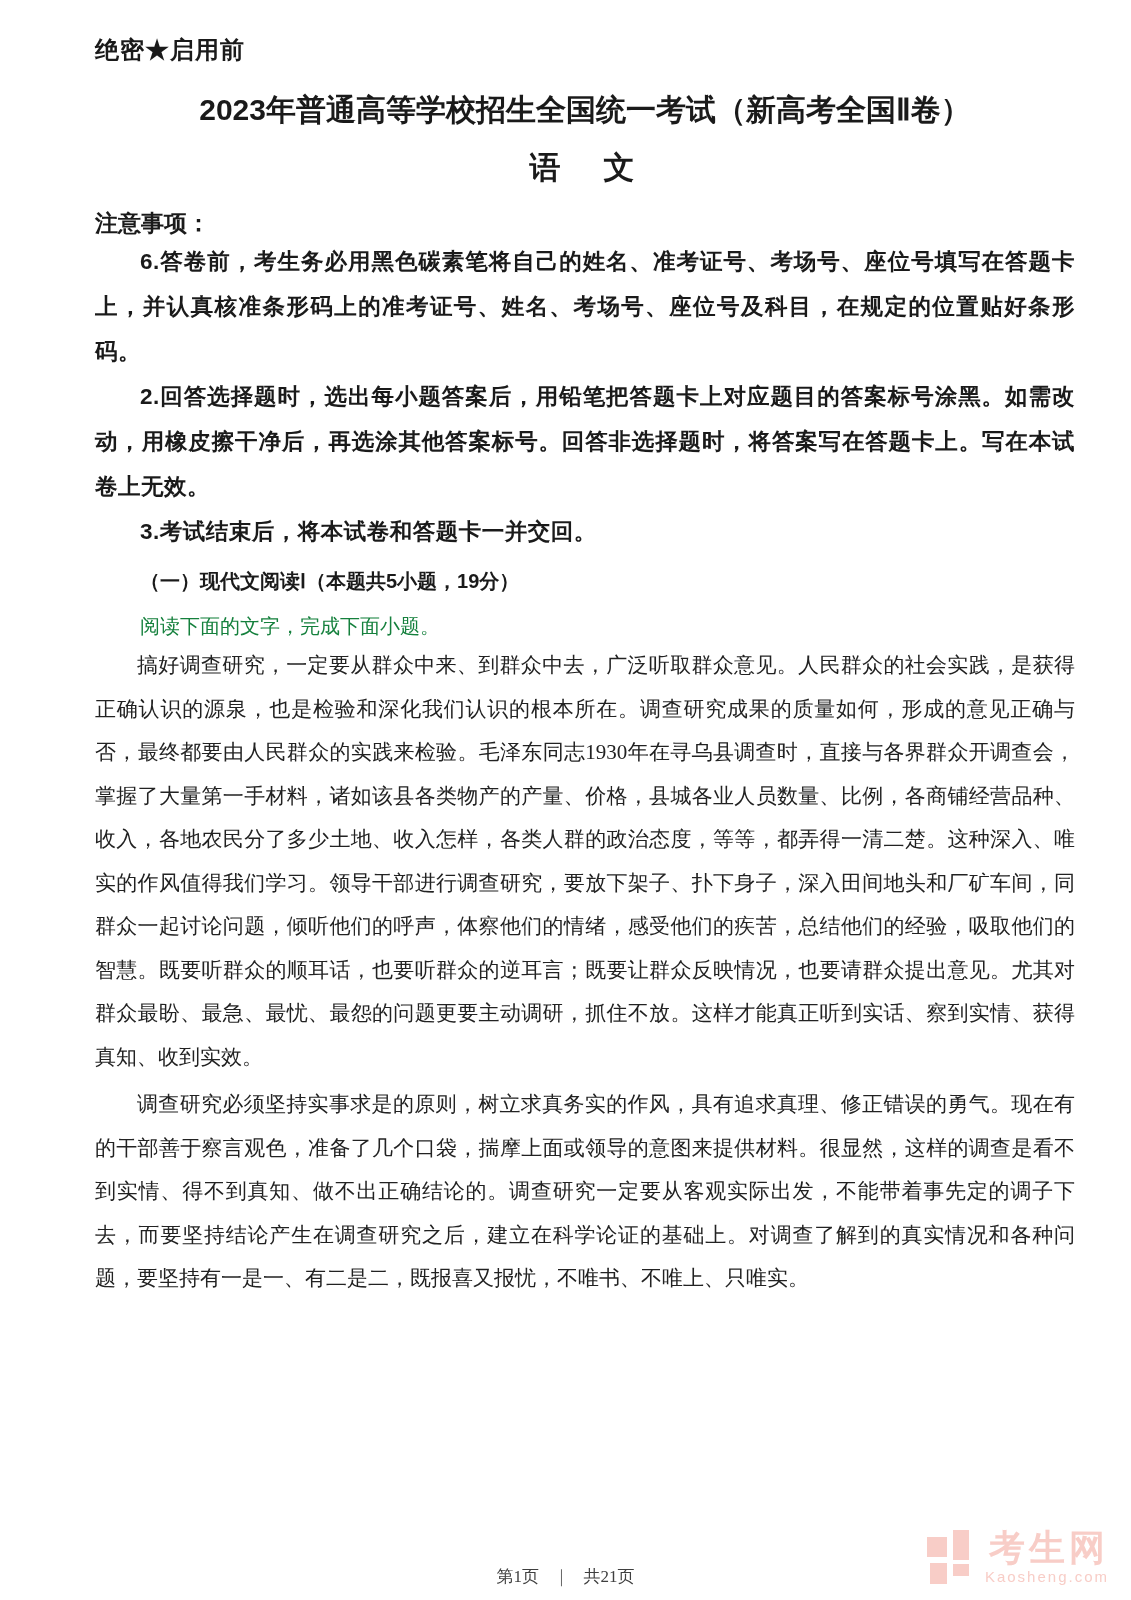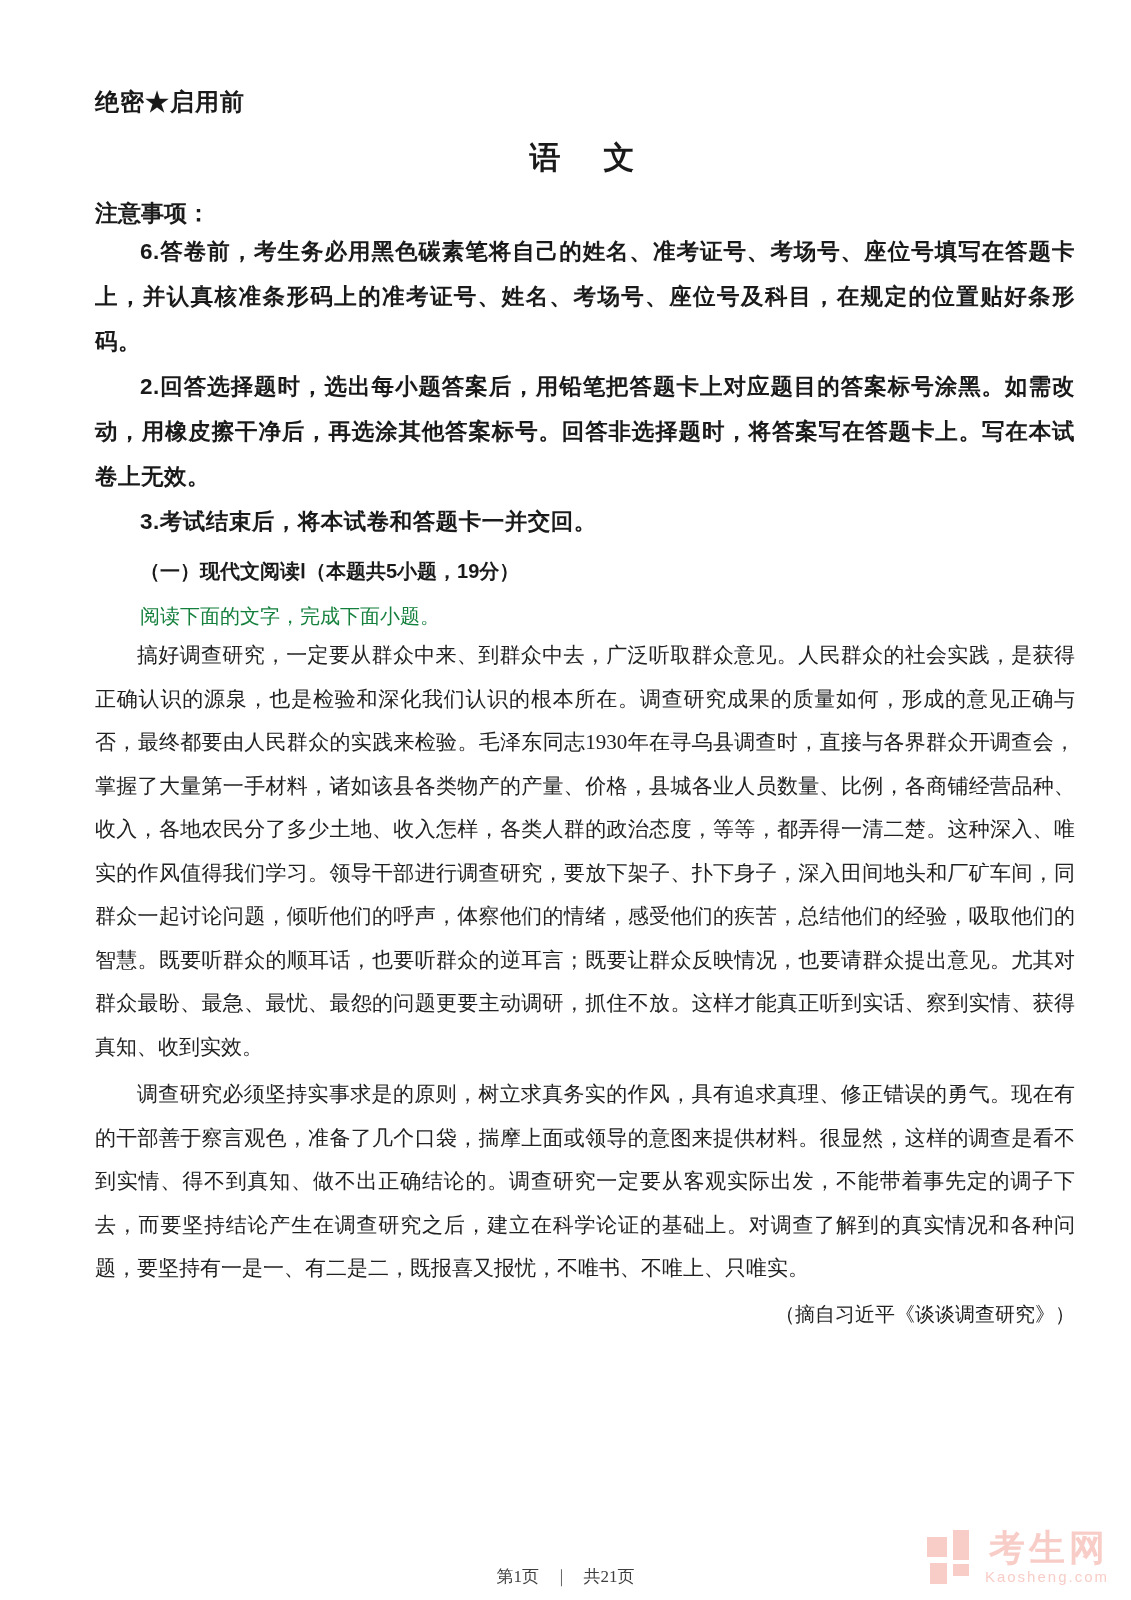--- a/index.html
+++ b/index.html
@@ -5,21 +5,21 @@
   html, body { margin: 0; padding: 0; background: #e8e8e8; }
   .page {
     position: relative;
     width: 1131px;
     height: 1600px;
     margin: 0 auto;
     background: #ffffff;
     color: #1a1a1a;
     overflow: hidden;
     box-sizing: border-box;
-    padding: 86px 56px 0 95px;
+    padding: 34px 56px 0 95px;
     font-family: "Liberation Serif", serif;
   }
   .hei { font-family: "Liberation Sans", sans-serif; }
 
   .secrecy {
     font-size: 24px;
     font-weight: bold;
     line-height: 32px;
     letter-spacing: 1px;
   }
@@ -141,40 +141,40 @@
     font-family: "Liberation Sans", sans-serif;
   }
 </style>
 </head>
 <body>
 
 <div class="page" style="--wm-color: #f8cdc7;">
 
   <div class="secrecy hei">绝密★启用前</div>
 
+  <div class="title hei">2023年普通高等学校招生全国统一考试（新高考全国Ⅱ卷）</div>
 
   <div class="subject hei">语　文</div>
 
   <div class="notice-heading hei">注意事项：</div>
 
   <p class="notice-item hei">6.答卷前，考生务必用黑色碳素笔将自己的姓名、准考证号、考场号、座位号填写在答题卡上，并认真核准条形码上的准考证号、姓名、考场号、座位号及科目，在规定的位置贴好条形码。</p>
   <p class="notice-item hei">2.回答选择题时，选出每小题答案后，用铅笔把答题卡上对应题目的答案标号涂黑。如需改动，用橡皮擦干净后，再选涂其他答案标号。回答非选择题时，将答案写在答题卡上。写在本试卷上无效。</p>
   <p class="notice-item hei">3.考试结束后，将本试卷和答题卡一并交回。</p>
 
 
   <div class="section-subheading hei">（一）现代文阅读Ⅰ（本题共5小题，19分）</div>
 
   <div class="reading-instruction">阅读下面的文字，完成下面小题。</div>
 
 
   <p class="body-paragraph">搞好调查研究，一定要从群众中来、到群众中去，广泛听取群众意见。人民群众的社会实践，是获得正确认识的源泉，也是检验和深化我们认识的根本所在。调查研究成果的质量如何，形成的意见正确与否，最终都要由人民群众的实践来检验。毛泽东同志1930年在寻乌县调查时，直接与各界群众开调查会，掌握了大量第一手材料，诸如该县各类物产的产量、价格，县城各业人员数量、比例，各商铺经营品种、收入，各地农民分了多少土地、收入怎样，各类人群的政治态度，等等，都弄得一清二楚。这种深入、唯实的作风值得我们学习。领导干部进行调查研究，要放下架子、扑下身子，深入田间地头和厂矿车间，同群众一起讨论问题，倾听他们的呼声，体察他们的情绪，感受他们的疾苦，总结他们的经验，吸取他们的智慧。既要听群众的顺耳话，也要听群众的逆耳言；既要让群众反映情况，也要请群众提出意见。尤其对群众最盼、最急、最忧、最怨的问题更要主动调研，抓住不放。这样才能真正听到实话、察到实情、获得真知、收到实效。</p>
 
   <p class="body-paragraph">调查研究必须坚持实事求是的原则，树立求真务实的作风，具有追求真理、修正错误的勇气。现在有的干部善于察言观色，准备了几个口袋，揣摩上面或领导的意图来提供材料。很显然，这样的调查是看不到实情、得不到真知、做不出正确结论的。调查研究一定要从客观实际出发，不能带着事先定的调子下去，而要坚持结论产生在调查研究之后，建立在科学论证的基础上。对调查了解到的真实情况和各种问题，要坚持有一是一、有二是二，既报喜又报忧，不唯书、不唯上、只唯实。</p>
 
-  <div class="attribution">（摘自习近平《谈谈调查研究》）</div>
 
   <div class="footer">
     <span>第1页</span><span class="sep">｜</span><span>共21页</span>
   </div>
 
   <div class="watermark">
     <div class="wm-logo">
       <div class="wm-block wm-b1"></div>
       <div class="wm-block wm-b2"></div>
       <div class="wm-block wm-b3"></div>

